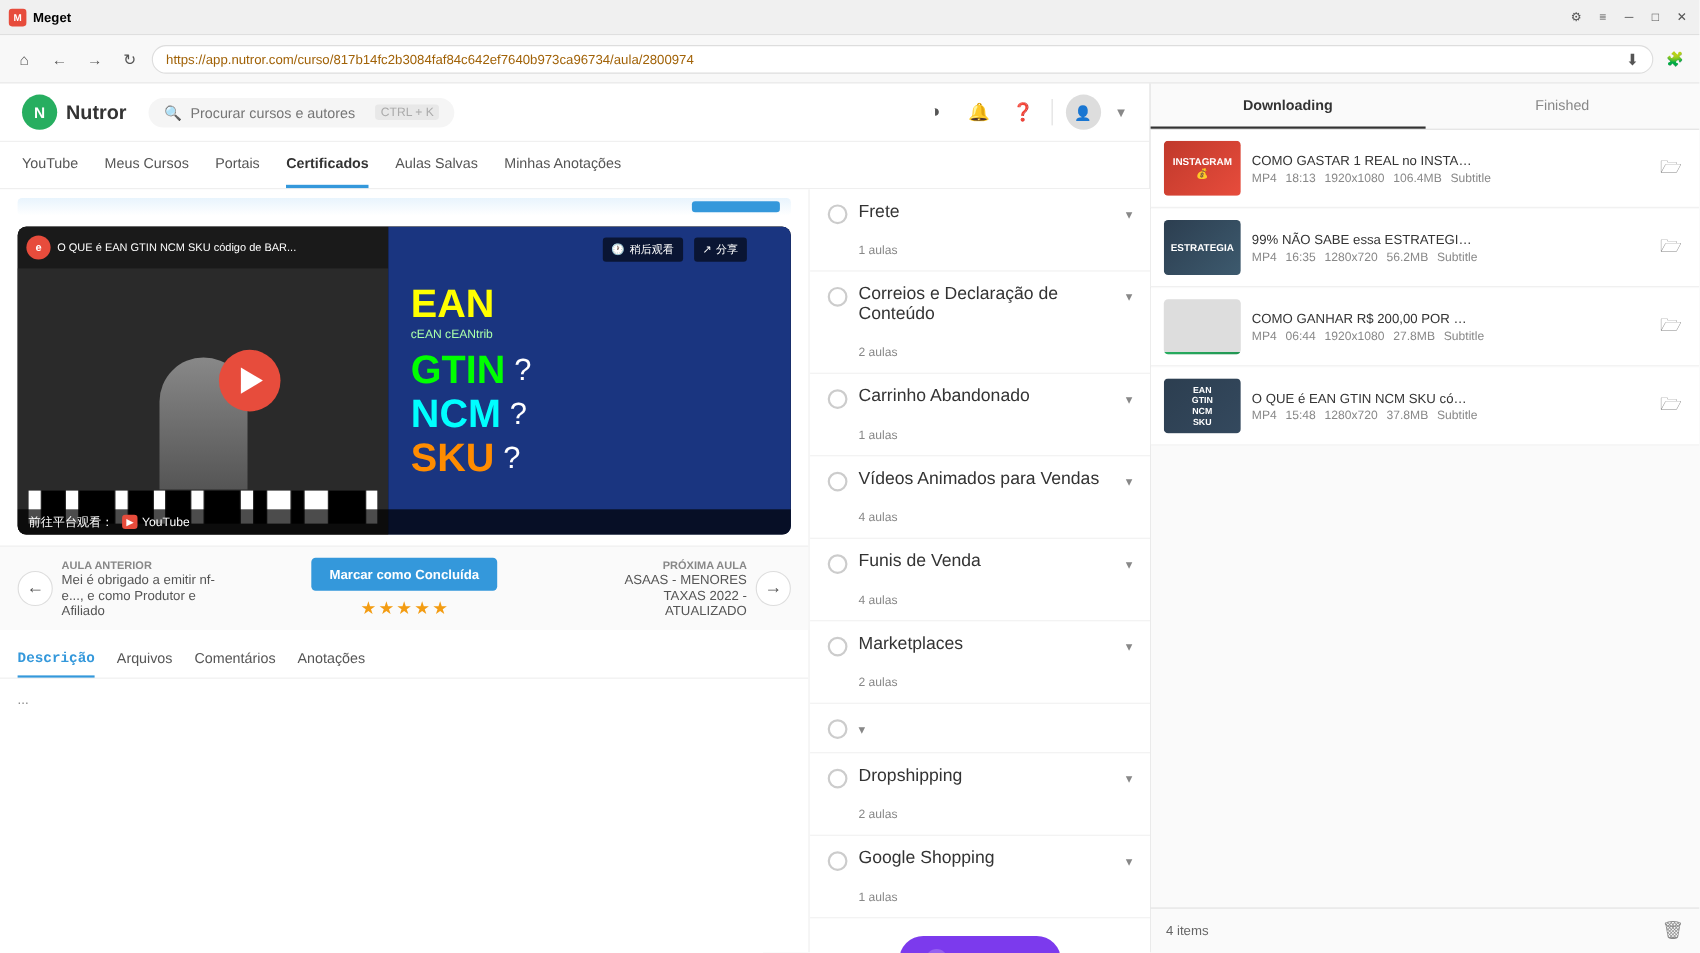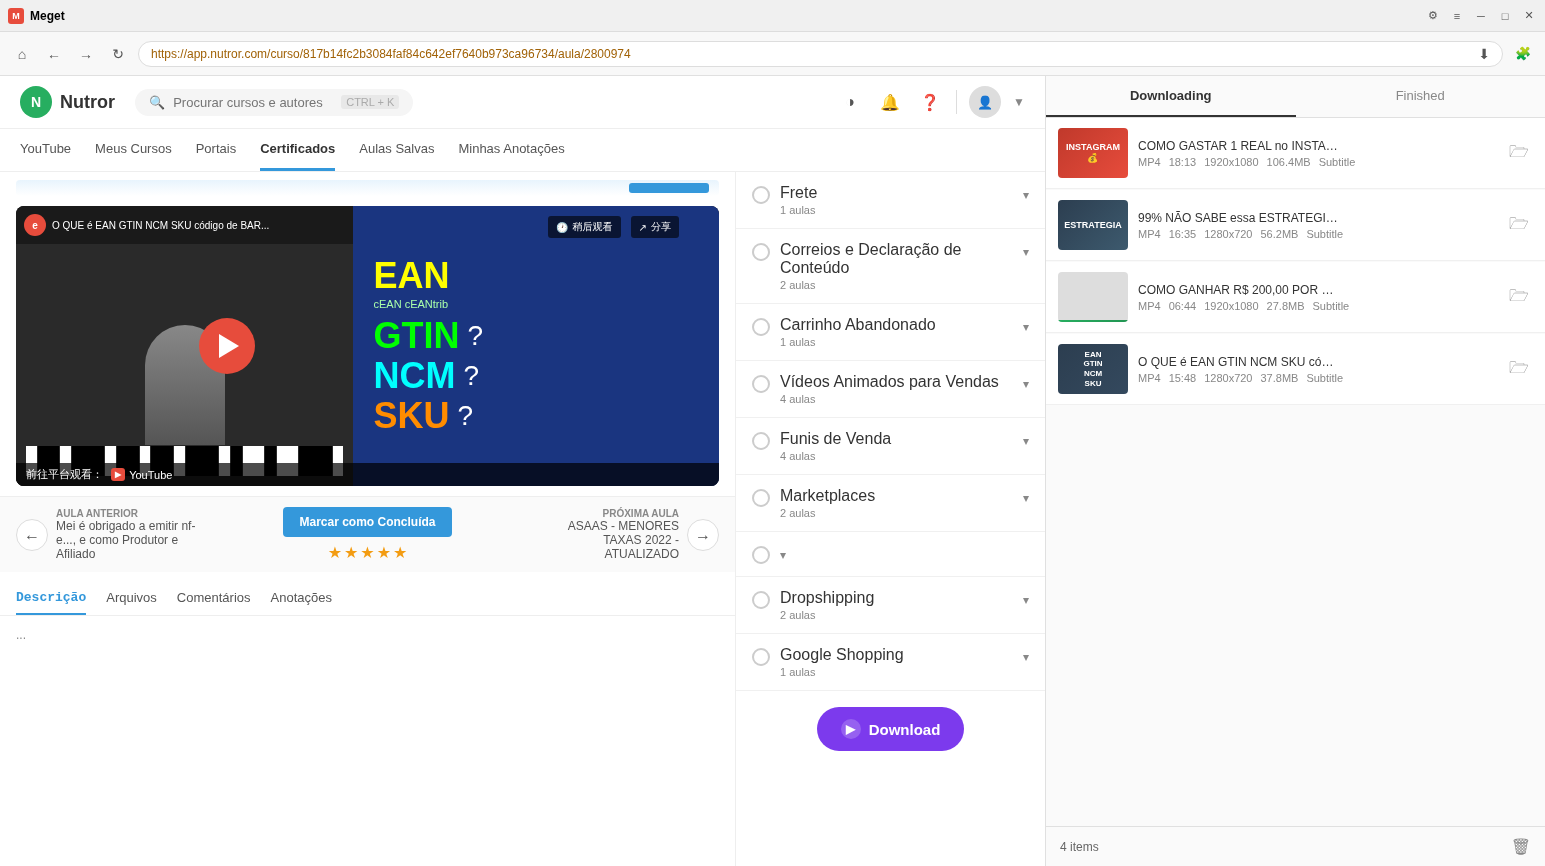--- a/index.html
+++ b/index.html
@@ -76,21 +76,21 @@
     .content-tabs { display: flex; gap: 20px; padding: 10px 16px 0; border-bottom: 1px solid #eee; background: white; }
     .tab-item { padding: 8px 0; font-size: 13px; color: #555; cursor: pointer; border-bottom: 2px solid transparent; }
     .tab-item.active { color: #3498db; font-weight: 600; border-bottom: 2px solid #3498db; font-family: Liberation Mono, monospace; }
 
     
     .right-panel { width: 310px; background: white; border-left: 1px solid #eee; overflow-y: auto; }
     .course-item { padding: 12px 16px; border-bottom: 1px solid #f0f0f0; display: flex; align-items: flex-start; gap: 10px; cursor: pointer; }
     .radio-circle { width: 18px; height: 18px; border: 2px solid #ccc; border-radius: 50%; flex-shrink: 0; margin-top: 2px; }
     .course-section { flex: 1; }
     .section-title { font-size: 16px; color: #333; font-weight: 500; }
-    .section-count { font-size: 11px; color: #888; margin-top: 2px; }
+    .section-count { font-size: 11px; color: #888; margin-top: 20px; }
     .chevron-icon { color: #888; font-size: 12px; flex-shrink: 0; margin-top: 4px; }
     .download-btn { background: #7c3aed; color: white; border: none; border-radius: 24px; padding: 12px 24px; font-size: 15px; font-weight: 600; cursor: pointer; display: flex; align-items: center; gap: 8px; }
     .download-icon { width: 20px; height: 20px; background: rgba(255,255,255,0.2); border-radius: 50%; display: flex; align-items: center; justify-content: center; font-size: 12px; }
 
     
     .sidebar-panel { width: 500px; background: #fafafa; border-left: 1px solid #e0e0e0; display: flex; flex-direction: column; }
     .sidebar-tabs { display: flex; border-bottom: 1px solid #e0e0e0; }
     .sidebar-tab { flex: 1; text-align: center; padding: 12px; font-size: 13px; cursor: pointer; color: #888; }
     .sidebar-tab.active { color: #333; font-weight: 600; border-bottom: 2px solid #333; }
     .download-list { flex: 1; overflow-y: auto; }

